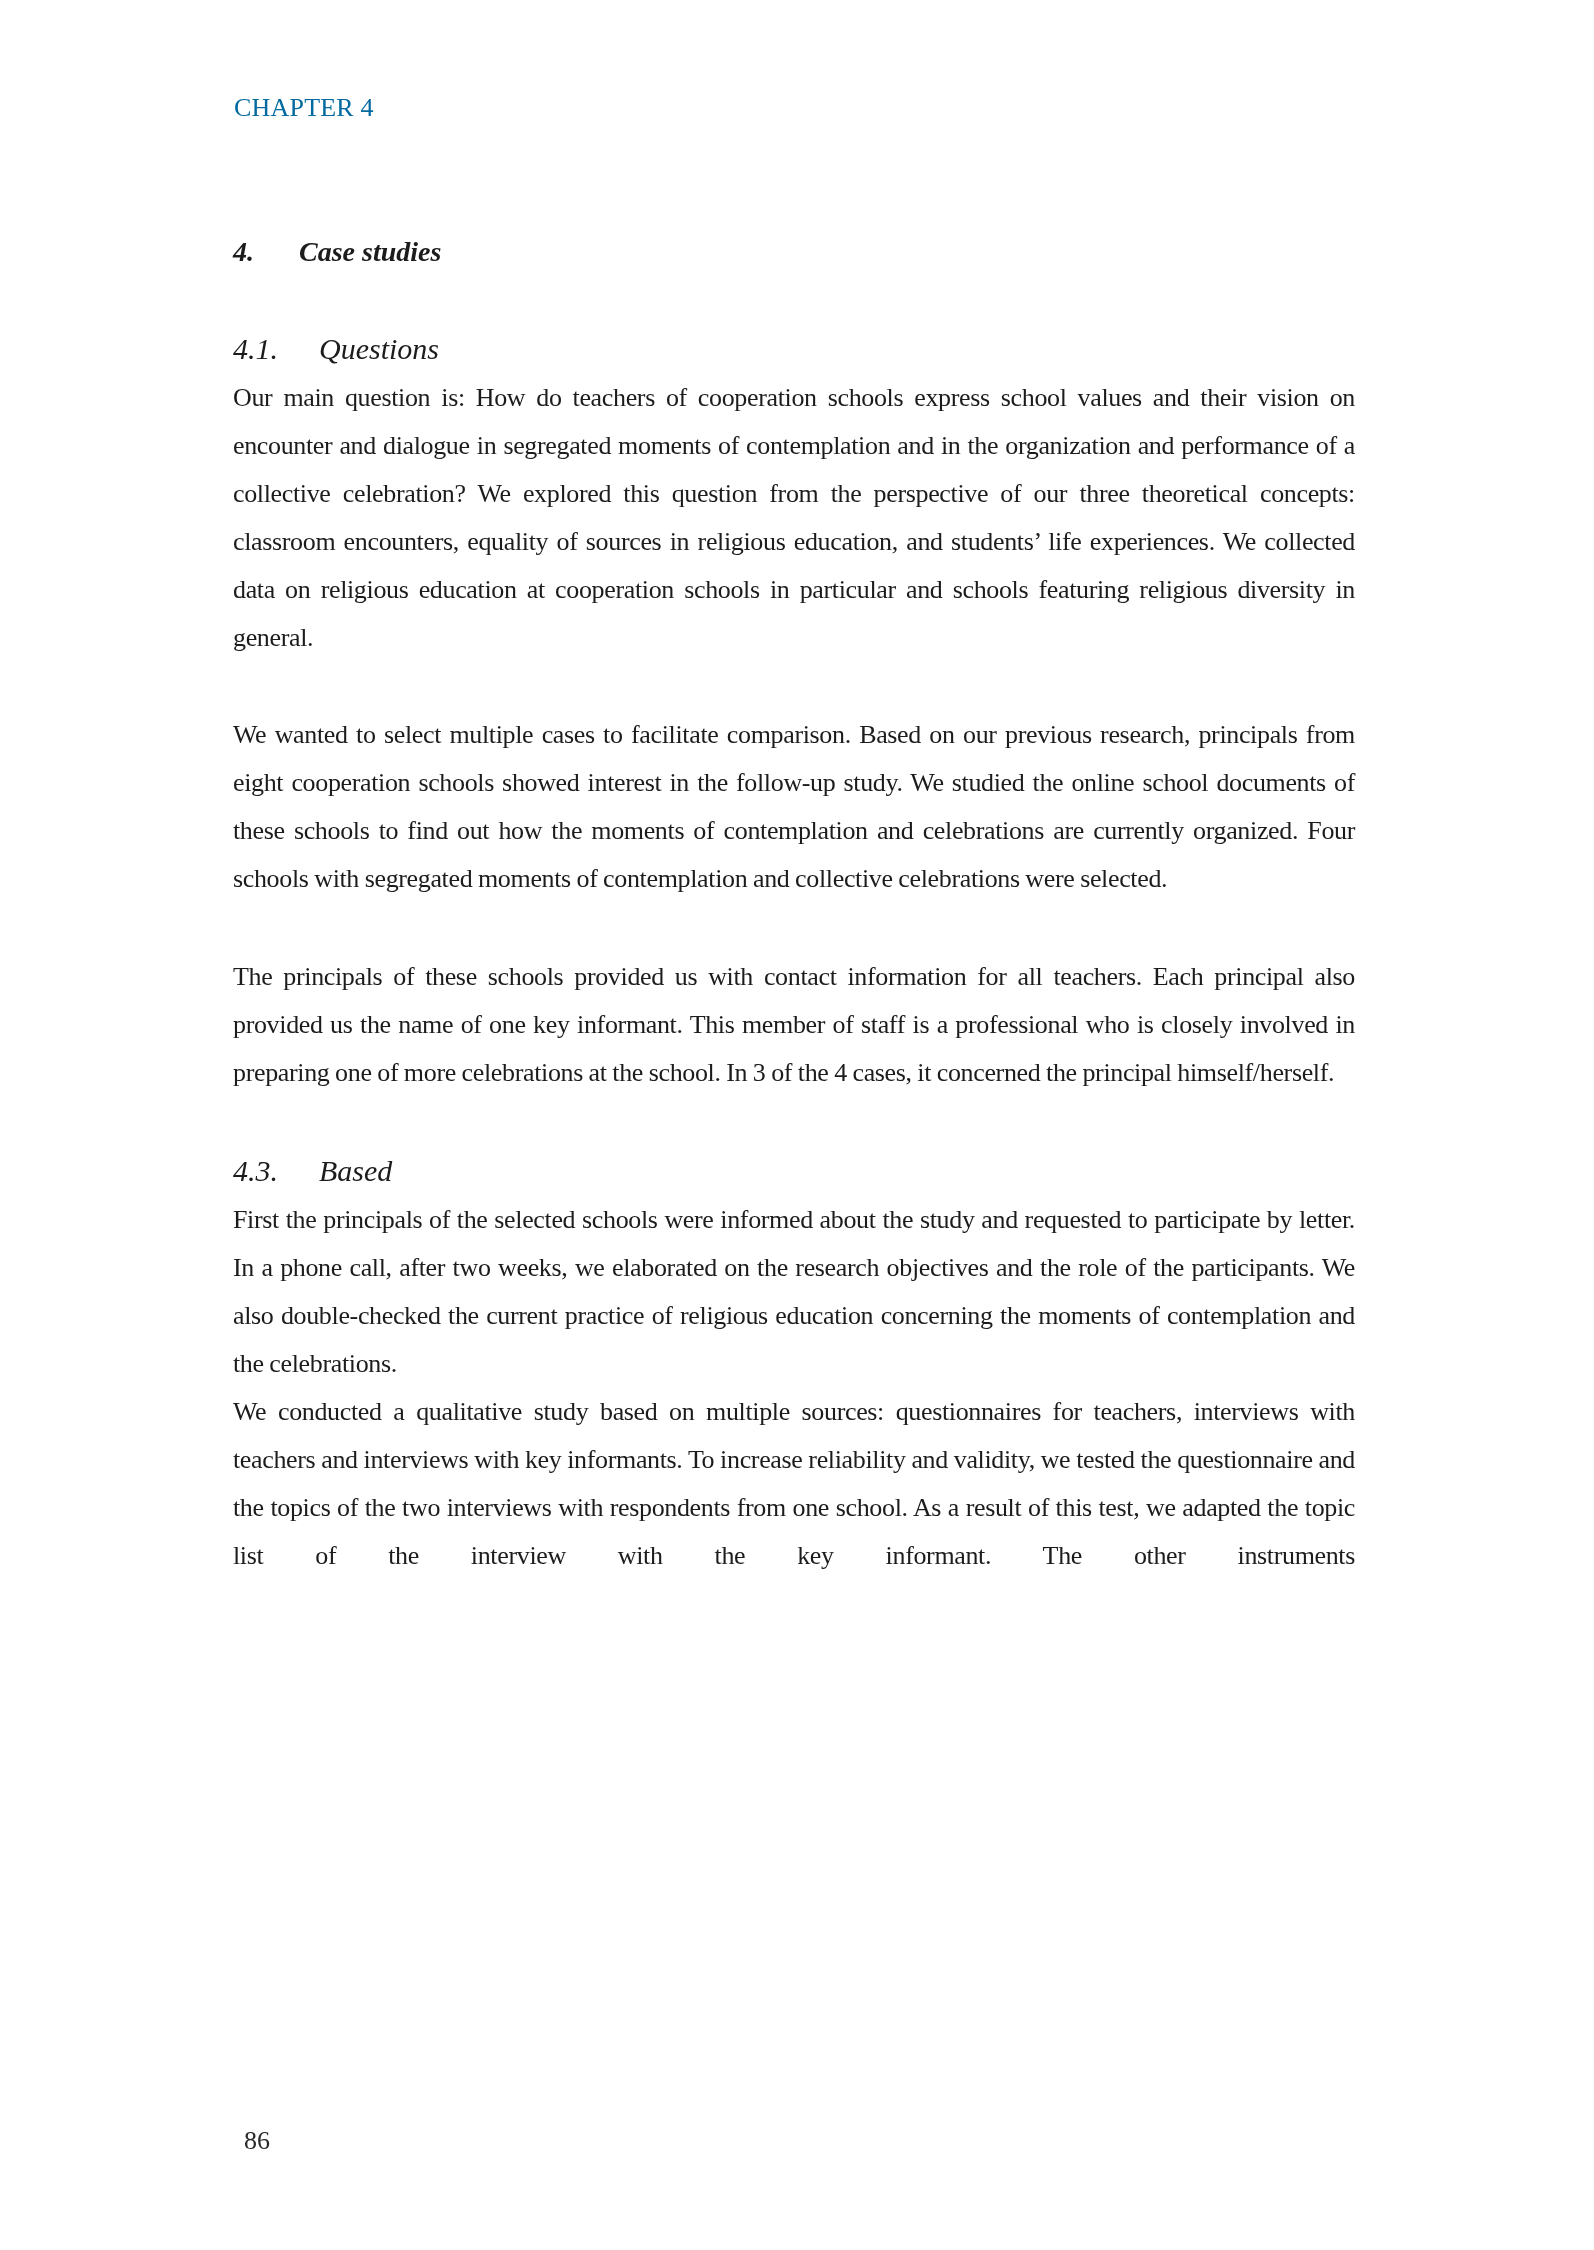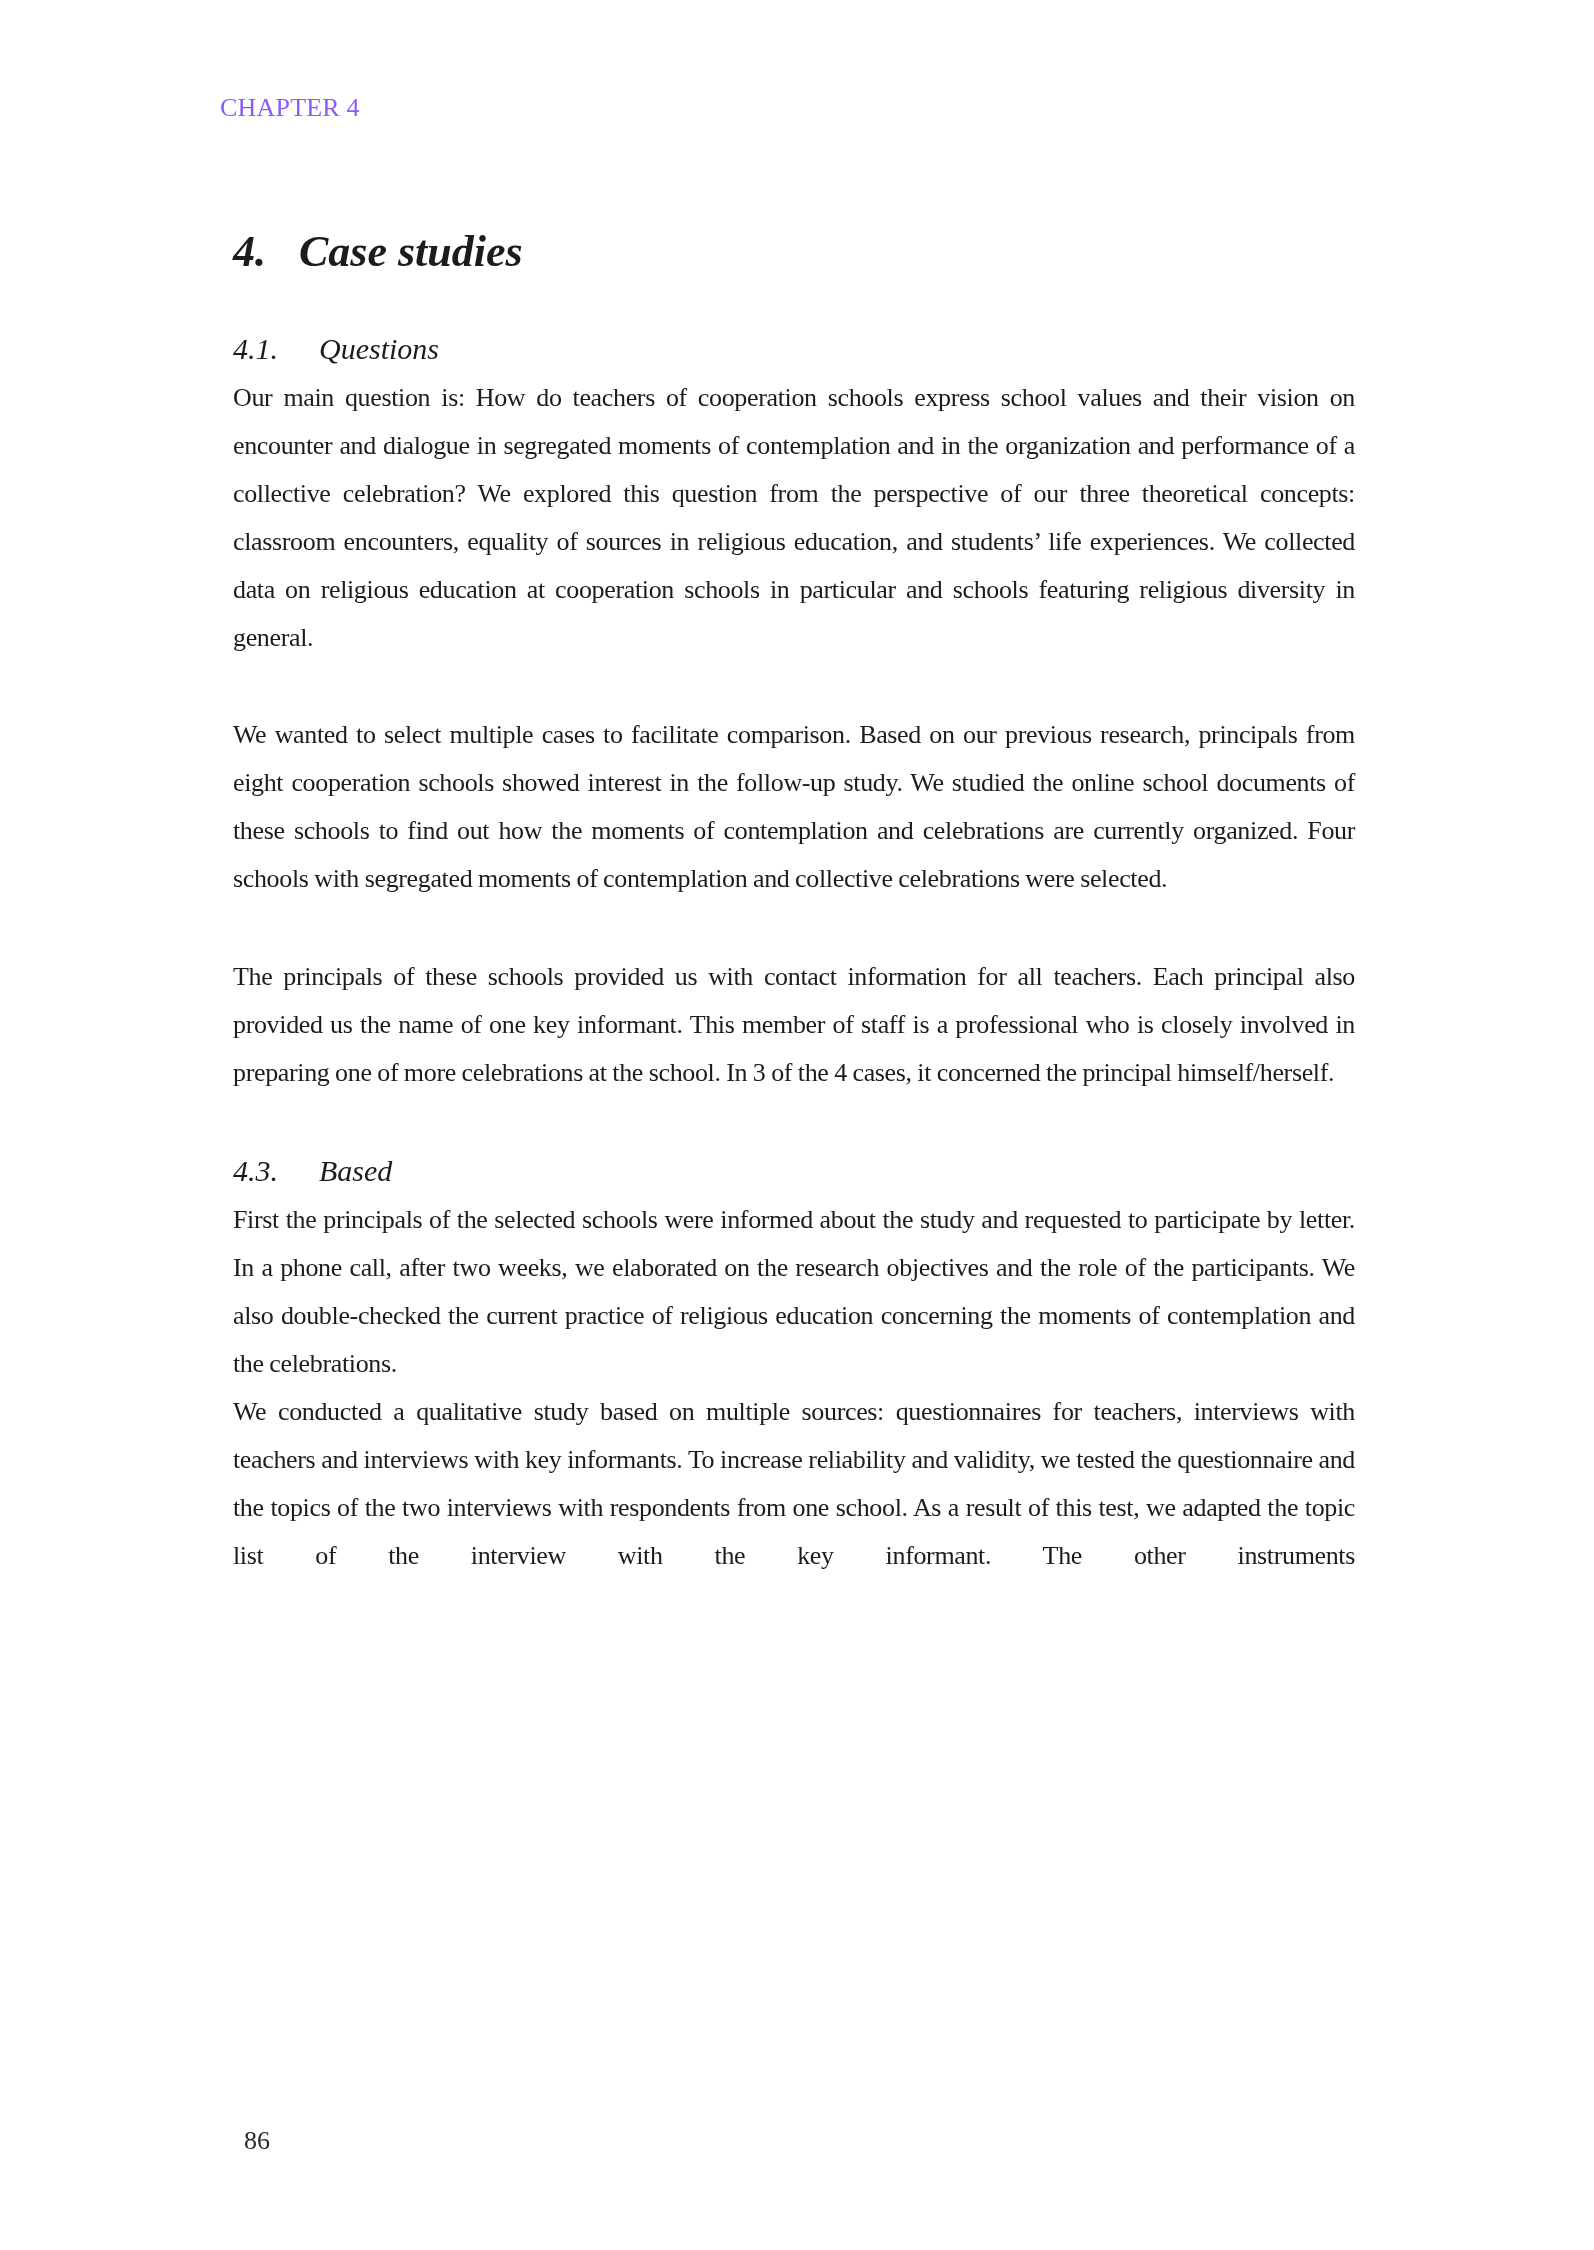--- a/index.html
+++ b/index.html
@@ -3,28 +3,28 @@
 <meta charset="utf-8">
 <style>
   html, body { margin: 0; padding: 0; background: #ffffff; }
   body { width: 1594px; height: 2250px; position: relative; overflow: hidden; }
   .page {
     position: absolute; left: 0; top: 0; width: 1594px; height: 2250px;
     background: #ffffff; color: #1c1c1c;
     font-family: "Liberation Serif", "DejaVu Serif", serif;
   }
   .running-head {
-    position: absolute; left: 220px; top: 93px;
-    font-size: 26px; letter-spacing: 0.2px; color: #8b5cf6;
+    position: absolute; left: 234px; top: 93px;
+    font-size: 26px; letter-spacing: 0.2px; color: #0369a1;
   }
   .content {
     position: absolute; left: 233px; top: 230px; width: 1122px;
   }
   .chapter-heading {
-    font-size: 44px; font-weight: bold; font-style: italic;
+    font-size: 28px; font-weight: bold; font-style: italic;
     margin: 0; height: 44px; line-height: 44px;
   }
   .chapter-heading .num { display: inline-block; width: 66px; font-style: italic; }
   .section-heading {
     font-size: 30px; font-style: italic; font-weight: normal;
     margin: 0; height: 49.5px; line-height: 49.5px;
   }
   .section-heading .num { display: inline-block; width: 86px; }
   .para {
     font-size: 26px; line-height: 48px; margin: 0;

